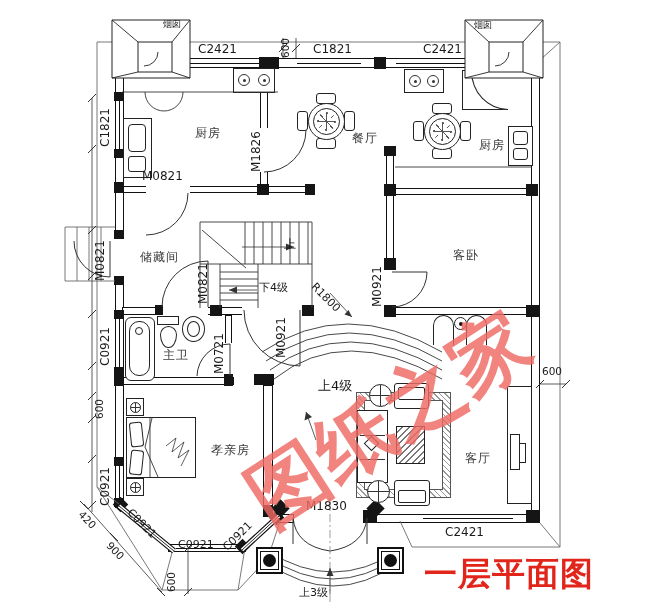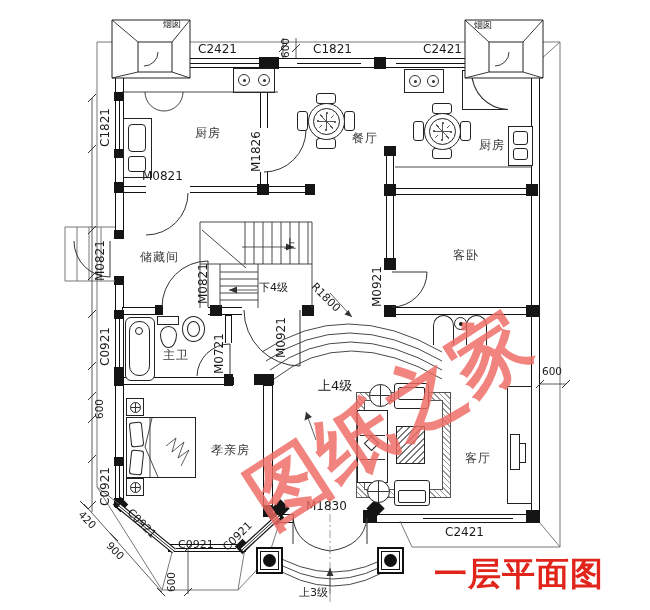--- a/index.html
+++ b/index.html
@@ -329,14 +329,14 @@
       <span class="lbl" style="left: 178px; top: 539px; font-size: 11px;">C0921</span>
       <span class="lbl" style="left: 221px; top: 545px; font-size: 11px; transform: rotate(-45deg);">C0921</span>
       <span class="lbl" style="left: 166px; top: 592px; font-size: 10.5px; transform: rotate(-90deg);">600</span>
       <span class="lbl" style="left: 306px; top: 500px; font-size: 12px;">M1830</span>
       <span class="lbl" style="left: 299px; top: 587px; font-size: 11px;">上3级</span>
       <span class="lbl" style="left: 445px; top: 526px; font-size: 12px;">C2421</span>
       <span class="lbl" style="left: 542px; top: 366px; font-size: 10.5px;">600</span>
     </div>
 
   <div class="wm" style="color: rgb(238, 106, 99);">图纸之家</div>
-  <div class="big-title" style="color: rgb(225, 37, 27); margin-left: 10px;">一层平面图</div>
+  <div class="big-title" style="color: rgb(225, 37, 27);">一层平面图</div>
 </div>
 
 </body></html>

